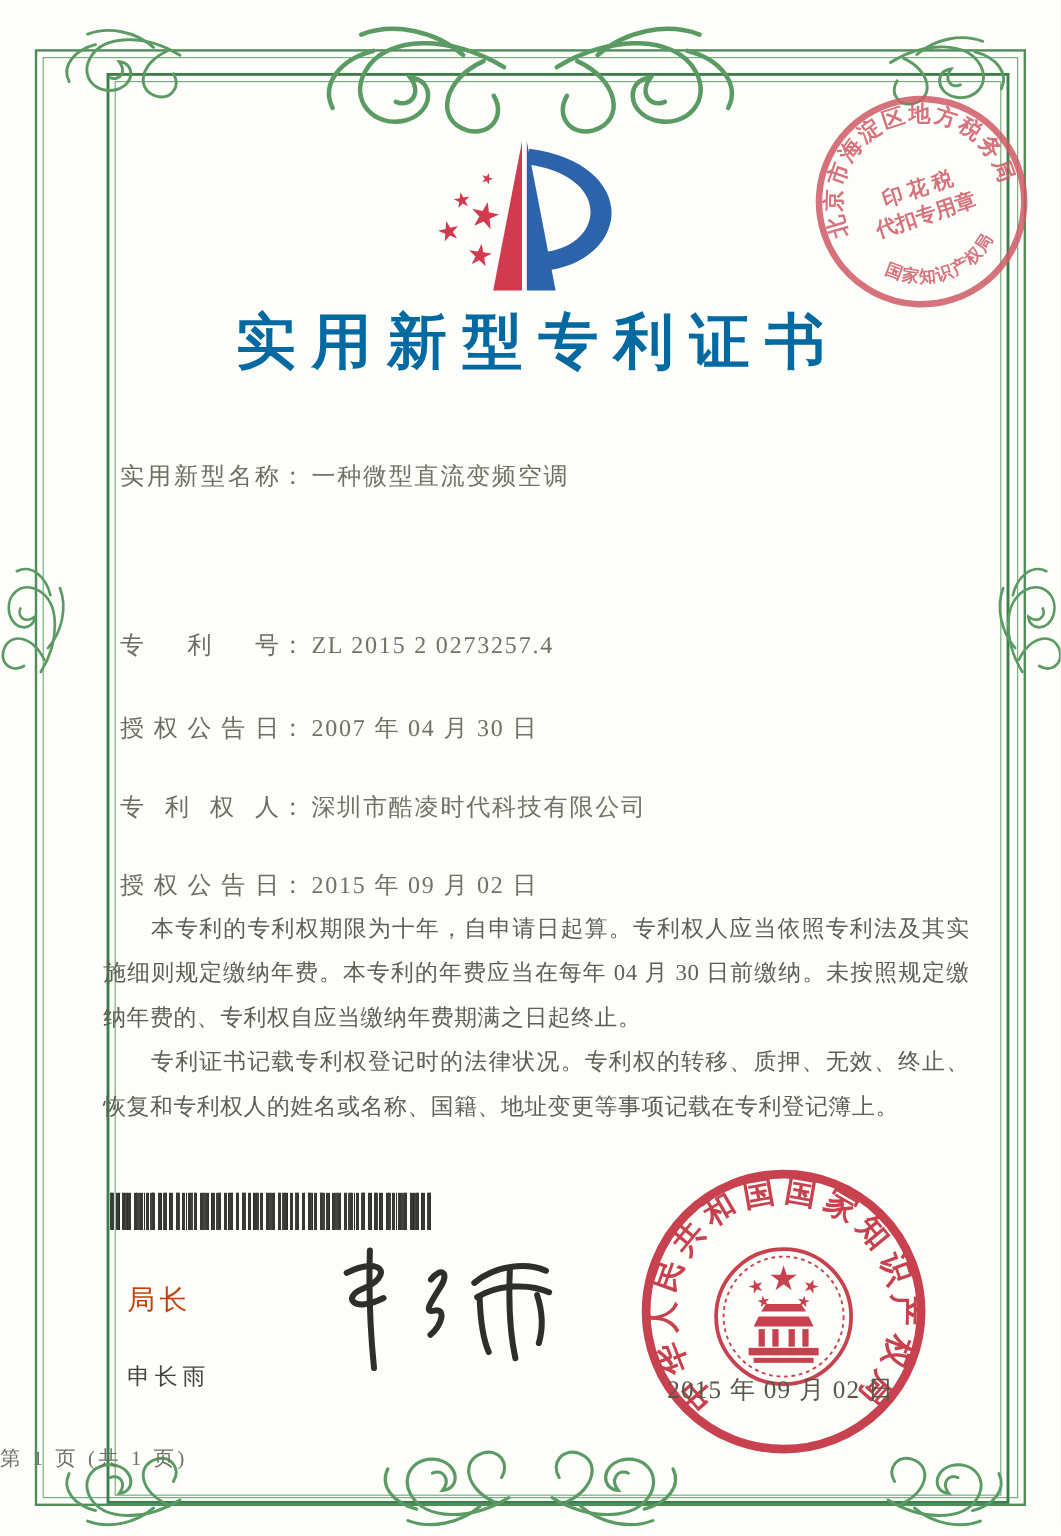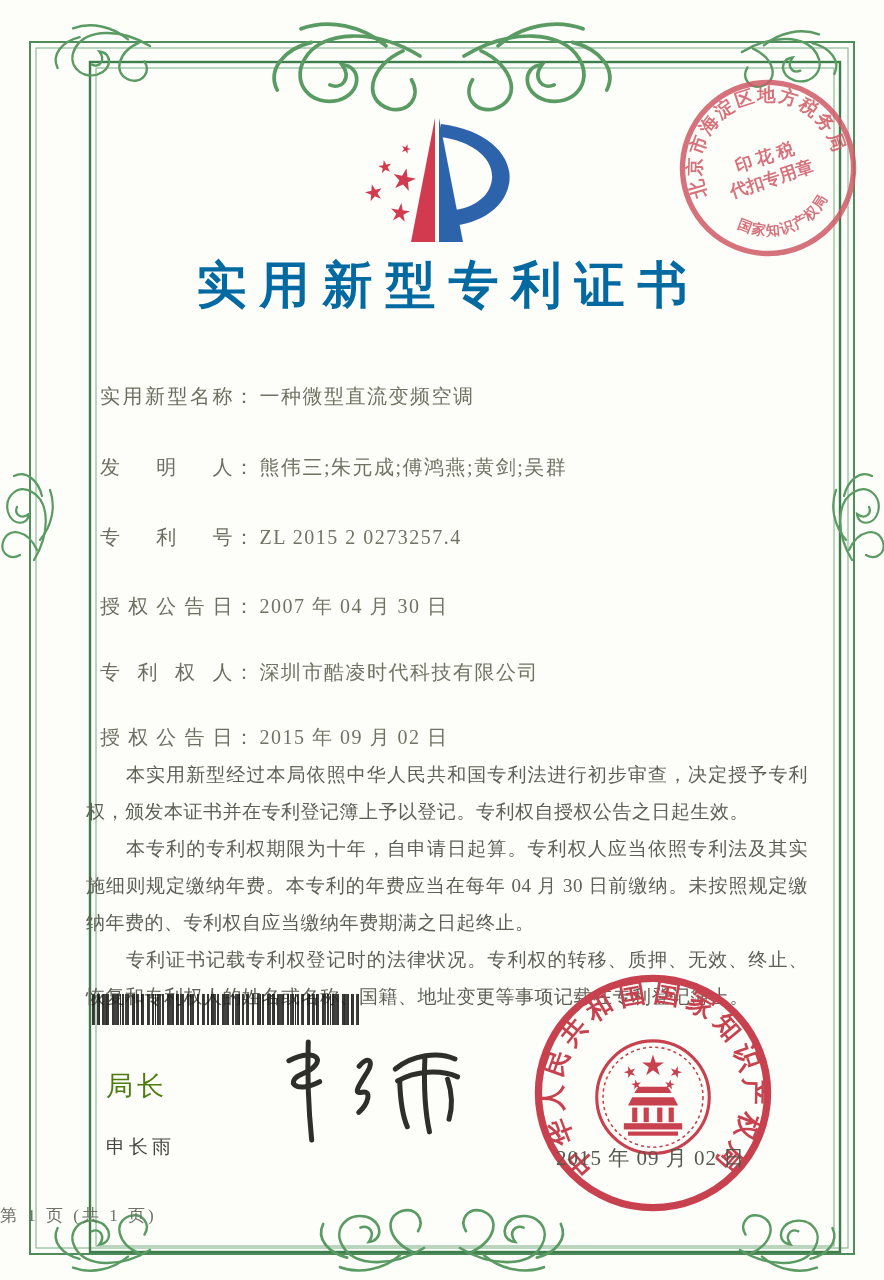--- a/index.html
+++ b/index.html
@@ -19,21 +19,21 @@
   .fvalue{color:#707364;}
   .f0{top:383px}.f1{top:454px}.f2{top:524px}.f3{top:593px}.f4{top:659px}.f5{top:724px}
   .body-text{position:absolute;left:86px;top:756px;width:722px;color:#5d6055;}
   .body-text p{margin:0;font-size:19px;line-height:37px;text-indent:2.1em;text-align:justify;letter-spacing:.5px;}
   .barcode{position:absolute;left:92px;top:994px;width:268px;height:31px;
      background:
        repeating-linear-gradient(90deg,#1d1d1b 0 2px,transparent 2px 5px),
        repeating-linear-gradient(90deg,#2a2a28 0 3px,transparent 3px 11px),
        repeating-linear-gradient(90deg,#0f0f0e 0 1px,transparent 1px 7px);
      opacity:.88;}
-  .signer-title{position:absolute;left:106px;top:1068px;font-size:27px;color:#4d7c0f;letter-spacing:4px;}
+  .signer-title{position:absolute;left:106px;top:1068px;font-size:23px;color:#c2410c;letter-spacing:4px;}
   .signer-name{position:absolute;left:106px;top:1134px;font-size:19px;color:#42443f;letter-spacing:4px;}
   .signature{position:absolute;left:248px;top:1026px;width:240px;height:130px;transform:rotate(-2deg);}
   .issue-seal{position:absolute;left:528px;top:968px;width:250px;height:250px;z-index:2;}
   .seal-date{position:absolute;left:556px;top:1144px;width:230px;font-size:21px;color:#55584d;
              letter-spacing:1px;z-index:3;white-space:nowrap;}
   .footer{position:absolute;left:0;top:1204px;width:884px;font-size:17px;
           color:#6e7166;letter-spacing:3px;}
   .seal-center-line{font-weight:bold;}
 </style>
 </head>
@@ -106,38 +106,34 @@
       </text>
       <text x="85" y="80" font-size="16" fill="#cf5a66" text-anchor="middle" class="seal-center-line">印 花 税</text>
       <text x="85" y="101" font-size="16" fill="#cf5a66" text-anchor="middle" class="seal-center-line">代扣专用章</text>
     </svg>
 
     <div class="title">实用新型专利证书</div>
 
     <div class="field f0">
       <span class="flabel">实用新型名称</span><span class="fcolon">：</span><span class="fvalue">一种微型直流变频空调</span>
     </div>
-    <div class="field f1">
-      <span class="flabel">发明人</span><span class="fcolon">：</span><span class="fvalue">熊伟三;朱元成;傅鸿燕;黄剑;吴群</span>
-    </div>
     <div class="field f2">
       <span class="flabel">专利号</span><span class="fcolon">：</span><span class="fvalue">ZL 2015 2 0273257.4</span>
     </div>
     <div class="field f3">
       <span class="flabel">授权公告日</span><span class="fcolon">：</span><span class="fvalue">2007 年 04 月 30 日</span>
     </div>
     <div class="field f4">
       <span class="flabel">专利权人</span><span class="fcolon">：</span><span class="fvalue">深圳市酷凌时代科技有限公司</span>
     </div>
     <div class="field f5">
       <span class="flabel">授权公告日</span><span class="fcolon">：</span><span class="fvalue">2015 年 09 月 02 日</span>
     </div>
 
     <div class="body-text">
-      <p>本实用新型经过本局依照中华人民共和国专利法进行初步审查，决定授予专利权，颁发本证书并在专利登记簿上予以登记。专利权自授权公告之日起生效。</p>
       <p>本专利的专利权期限为十年，自申请日起算。专利权人应当依照专利法及其实施细则规定缴纳年费。本专利的年费应当在每年 04 月 30 日前缴纳。未按照规定缴纳年费的、专利权自应当缴纳年费期满之日起终止。</p>
       <p>专利证书记载专利权登记时的法律状况。专利权的转移、质押、无效、终止、恢复和专利权人的姓名或名称、国籍、地址变更等事项记载在专利登记簿上。</p>
     </div>
 
     <div class="barcode"></div>
 
     <div class="signer-title">局长</div>
     <div class="signer-name">申长雨</div>
 
     <svg class="signature" viewBox="0 0 240 130" xmlns="http://www.w3.org/2000/svg">

